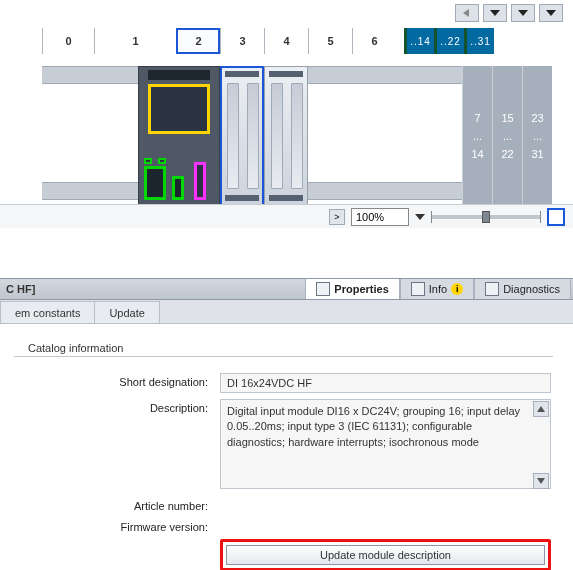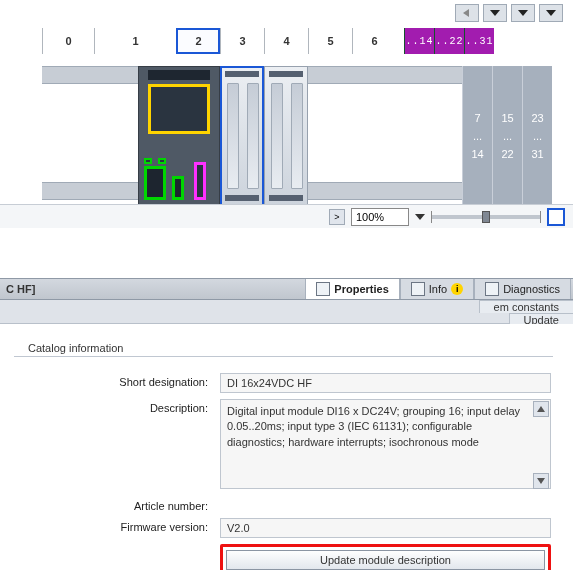--- a/index.html
+++ b/index.html
@@ -9,21 +9,21 @@
   .hw-view { height: 230px; background: #ffffff; position: relative; }
   .scroll-arrows { position: absolute; top: 4px; right: 10px; display: flex; gap: 4px; }
   .arrow-btn { width: 24px; height: 18px; background: #dde2e8; display: flex; align-items: center; justify-content: center; border: 1px solid #a0aab6; }
   .arrow-btn svg { width: 10px; height: 8px; }
 
   .slot-header { position: absolute; top: 28px; left: 42px; height: 26px; display: flex; align-items: center; }
   .slot-header .slot { width: 44px; height: 26px; border-left: 1px solid #b0b6bd; display: flex; align-items: center; justify-content: center; color: #333; font-weight: bold; background: #ffffff;}
   .slot-header .slot:first-child { width:52px; }
   .slot-header .slot.wide { width: 82px; }
   .slot-header .slot.selected { outline: 2px solid #1a57d6; outline-offset: -2px; background:#eaf2ff33; }
-  .slot-header .addr { width: 30px; height: 26px; background: #a21caf; color: #fff; border-left: 1px solid #14532d; display: flex; align-items: center; justify-content: center; font-size:10px; letter-spacing:1px;font-family:Liberation Mono, monospace;}
+  .slot-header .addr { width: 30px; height: 26px; background: #0369a1; color: #fff; border-left: 3px solid #14532d; display: flex; align-items: center; justify-content: center; font-size:10px; letter-spacing:1px;}
 
   .rack { position: absolute; top: 54px; left: 42px; height: 150px; width: 510px; background: #ffffff; }
   .rail { position:absolute; left:0; right:0; height:18px; background:#c7cdd5; border-top:1px solid #a0aab6; border-bottom:1px solid #a0aab6; }
   .rail.top { top:12px; }
   .rail.bot { bottom:4px; }
 
   
   .cpu { position:absolute; top:12px; left:96px; width:82px; height:140px; background:#4f5965; box-shadow: 0 0 0 1px #363d46 inset; }
   .cpu .screen { position:absolute; top:18px; left:10px; width:62px; height:50px; background:#2a3440; border:3px solid #ffd400; }
   .cpu .badge { position:absolute; top:4px; left:10px; width:62px; height:10px; background:#1e2630; }
@@ -62,21 +62,21 @@
   
   .titlebar { height:22px; background:linear-gradient(#d3d8df,#c0c6ce); border-top:1px solid #8f99a6; border-bottom:1px solid #8f99a6; display:flex; align-items:center; justify-content:space-between; padding:0 2px;margin-top:48px;}
   .titlebar .left { color:#333; font-weight:bold; padding-left:4px;}
   .titlebar .tabs { display:flex; height:100%;}
   .titlebar .ttab { padding:0 10px; display:flex; align-items:center; gap:4px; border-left:1px solid #a8b1bd; border-right:1px solid #a8b1bd; background: #d6dbe2; color:#222;}
   .titlebar .ttab.active { background:#fff; font-weight:bold;}
   .tic { width:14px; height:14px; border:1px solid #6c7684; background:#eef2f6; display:inline-block;}
   .info-badge{width:12px;height:12px;border-radius:50%;background:#ffd400;color:#000;font-size:9px;line-height:12px;text-align:center;font-weight:bold;display:inline-block}
 
   
-  .subtabbar { height:24px; background:#dfe3e9; border-bottom:1px solid #b8c0ca; display:flex; align-items:flex-end; padding-left:0;flex-direction:column;}
+  .subtabbar { height:24px; background:#dfe3e9; border-bottom:1px solid #b8c0ca; display:flex; align-items:flex-end; padding-left:0;}
   .subtabbar .stab { height:22px; padding:0 14px; border:1px solid #b8c0ca; border-bottom:none; background:#e8ecf1; margin-right:-1px; display:flex; align-items:center; color:#333;}
 
   
   .prop-pane { padding: 14px 14px 0 0; background:#ffffff; height: 294px; position:relative;}
   .section-title { color:#333; margin:4px 6px 2px 28px;}
   .hr { margin: 2px 6px 16px 14px; border:none; border-top:1px solid #c0c7d1;}
   .form { margin-left:20px; margin-right:8px;}
   .row { display:flex; margin-bottom:6px;}
   .row label { width:200px; text-align:right; padding-right:12px; padding-top:3px; color:#222;}
   .row .field { flex:1; }
@@ -251,23 +251,20 @@
         </div>
       </div>
     </div>
 
     <div class="row">
       <label>Article number:</label>
     </div>
 
     <div class="row">
       <label>Firmware version:</label>
-      <div class="field">
-        <input class="text-input" readonly="" value="V2.0" style="">
-      </div>
     </div>
 
     <div class="row">
       <label></label>
       <div class="field">
         <div class="red-highlight">
           <button class="btn">Update module description</button>
         </div>
       </div>
     </div>

